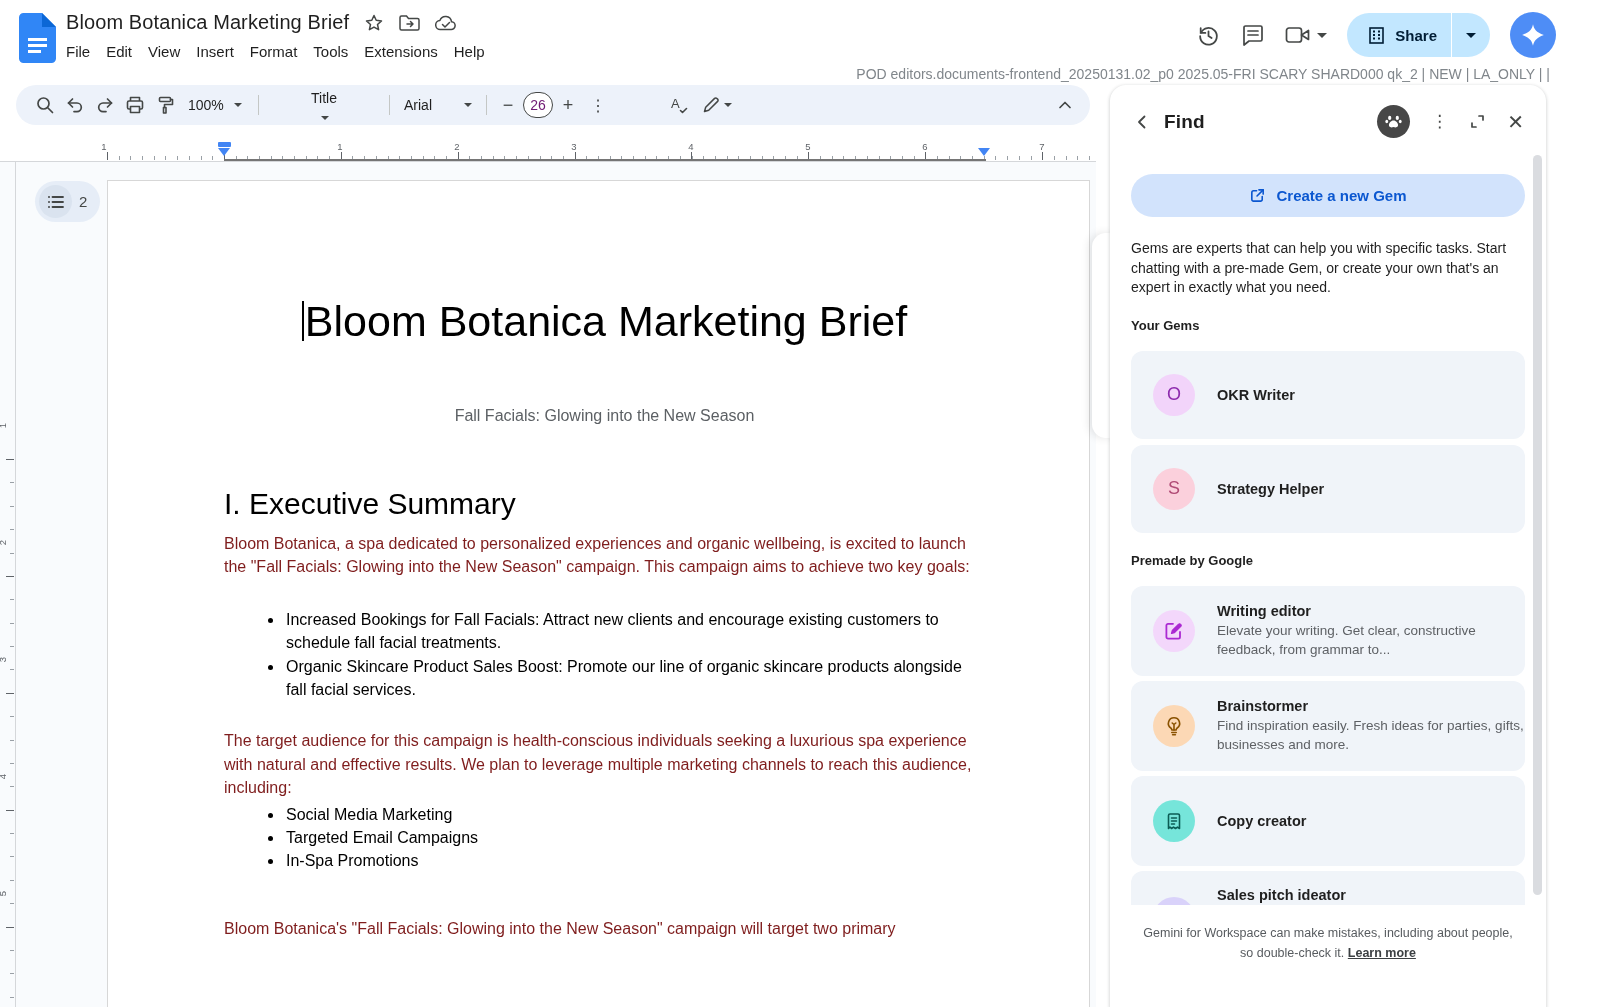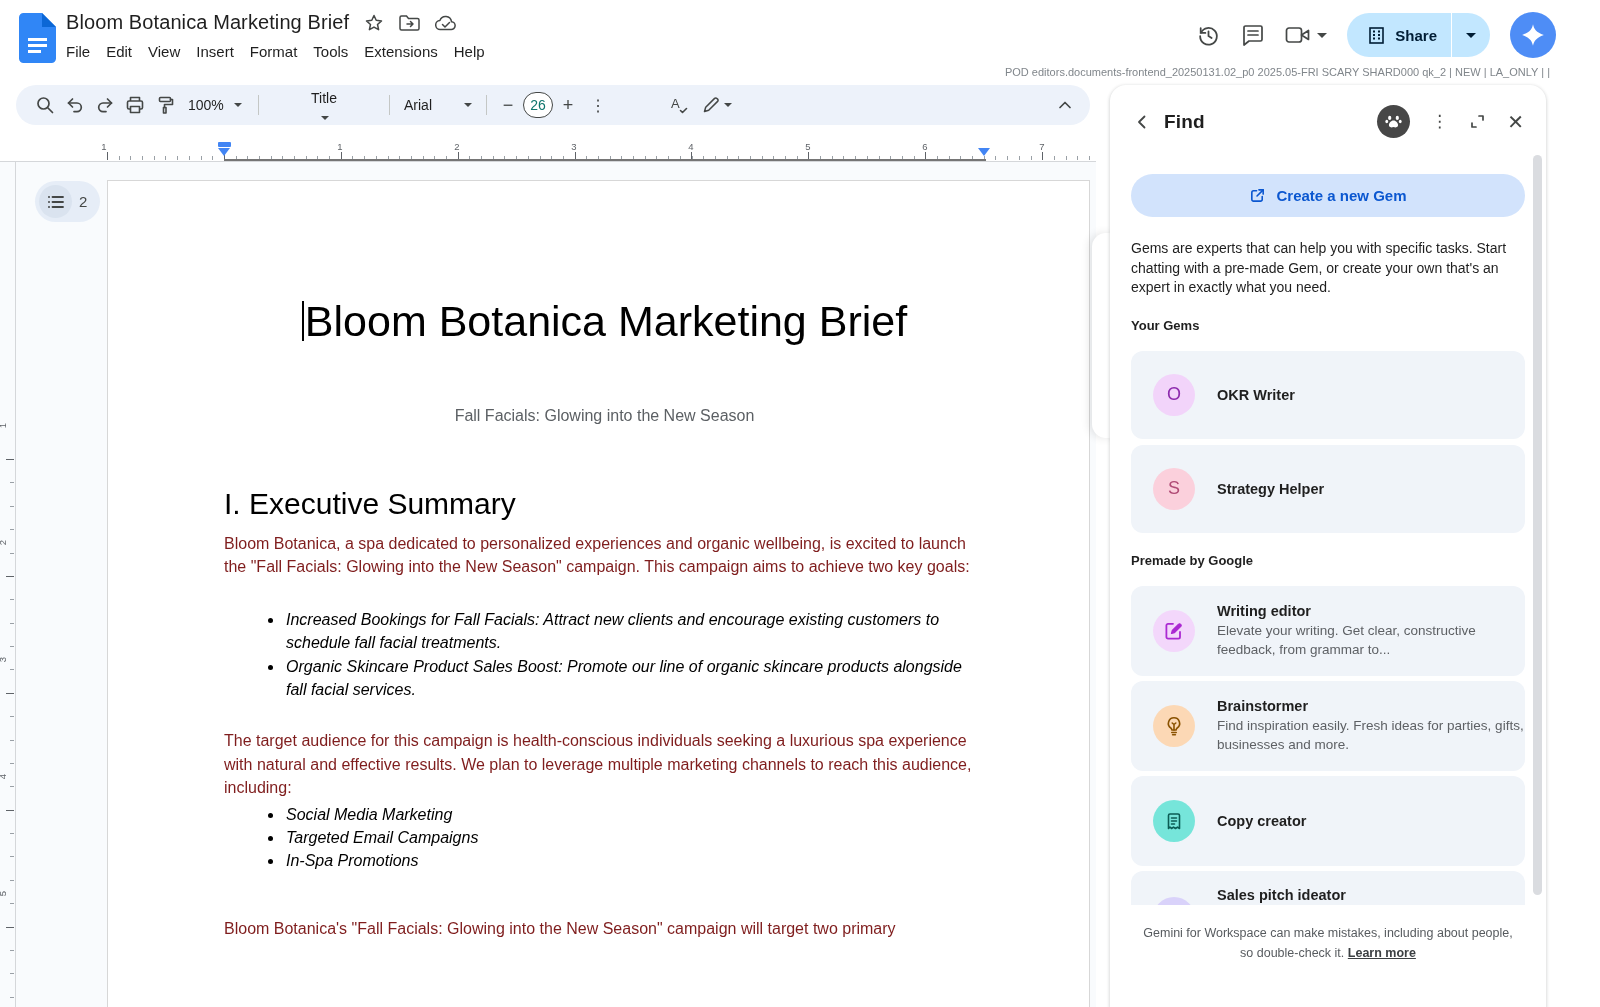--- a/index.html
+++ b/index.html
@@ -22,35 +22,35 @@
     border-top:5px solid #444746; margin-left:6px; }
   #share-btn { display:flex; align-items:center; background:#c2e7ff; border-radius:22px; height:44px;
     color:#001d35; cursor:pointer; }
   #share-main { display:flex; align-items:center; gap:9px; padding:0 14px 0 20px; }
   #share-label { font-size:15px; font-weight:700; color:#001d35; }
   #share-divider { width:1px; height:44px; background:#fff; }
   #share-drop { padding:0 14px; display:flex; align-items:center; height:100%; }
   #share-drop .caret { border-top-color:#001d35; margin:0; }
   #gemini-btn { width:46px; height:46px; border-radius:50%; background:#4e8df6; display:flex;
     align-items:center; justify-content:center; cursor:pointer; }
-  #debug-text { right:50px; top:66px; font-size:11px; color:#80868b; letter-spacing:0; }
+  #debug-text { right:50px; top:66px; font-size:14px; color:#80868b; letter-spacing:0; }
 
   
   #toolbar { left:16px; top:85px; width:1074px; height:40px; background:#edf2fa; border-radius:20px;
     display:flex; align-items:center; padding:0 10px 0 14px; }
   .tb-icon { width:30px; height:30px; display:flex; align-items:center; justify-content:center;
     color:#444746; border-radius:4px; cursor:pointer; flex:0 0 auto; }
   .tb-divider { width:1px; height:20px; background:#c4c7c5; margin:0 6px; flex:0 0 auto; }
   .tb-select { display:flex; align-items:center; gap:8px; padding:0 8px; height:30px; border-radius:4px;
     cursor:pointer; color:#1f1f1f; font-size:14px; flex:0 0 auto; }
   .tb-select .caret { border-left-width:4px; border-right-width:4px; border-top-width:4.5px; margin-left:2px; }
   #style-select { width:118px; justify-content:space-between;flex-direction:column; }
   #font-select { width:84px; justify-content:space-between; }
   #font-size-box { width:30px; height:26px; border:1.5px solid #444746; border-radius:13px; background:#fff;
-    display:flex; align-items:center; justify-content:center; font-size:14px; color:#0f766e; cursor:text; }
+    display:flex; align-items:center; justify-content:center; font-size:14px; color:#701a75; cursor:text; }
   .tb-sign { font-size:18px; color:#444746; }
   #kebab { font-size:16px; color:#444746; letter-spacing:0; margin:0 4px; }
   #tb-collapse { margin-left:auto; }
 
   
   #workspace { left:0; top:161px; width:1096px; height:846px; background:#f9fbfd; border-top:1px solid #d5d7da; }
   #ruler-h { left:0; top:140px; width:1090px; height:21px; background:#fff;
     background-image:
       repeating-linear-gradient(90deg,#5f6368 0 1px,transparent 1px 116.9px),
       repeating-linear-gradient(90deg,#9aa0a6 0 1px,transparent 1px 11.69px);
@@ -82,21 +82,21 @@
 
   
   #page { left:107px; top:180px; width:983px; height:840px; background:#fff; border:1px solid #d7d7d7; }
   #doc-content { padding:115px 104px 0 116px; }
   #doc-title-line { font-size:43px; line-height:50px; text-align:center; color:#000; white-space:nowrap; }
   .caret-bar { display:inline-block; width:2px; height:40px; background:#000; vertical-align:-5px; margin-right:1px; }
   #doc-subtitle { margin-top:56px; font-size:16px; line-height:28px; text-align:center; color:#5c6064; }
   .doc-h1 { font-size:30px; line-height:38px; color:#000; font-weight:400; }
   .doc-p { font-size:16px; line-height:23.4px; color:#7f1d1d; }
   .doc-ul { list-style:disc; padding-left:60px; font-size:16px; line-height:23.4px; color:#000; }
-  .doc-ul li { padding-left:2px;font-style:italic; }
+  .doc-ul li { padding-left:2px; }
   #doc-content > *:nth-child(3) { margin-top:55px; }
   #doc-content > *:nth-child(4) { margin-top:9px; }
   #doc-content > *:nth-child(5) { margin-top:29px; }
   #doc-content > *:nth-child(6) { margin-top:28px; }
   #doc-content > *:nth-child(7) { margin-top:3px; }
   #doc-content > *:nth-child(8) { margin-top:44px; }
   #doc-content > *:nth-child(9) { margin-top:20px; }
 
   #doc-scrollbar { left:1118px; top:170px; width:9px; height:138px; border-radius:5px; background:#dadce0; }
   #panel-handle { left:1092px; top:233px; width:30px; height:205px; background:#fff; border-radius:14px;

